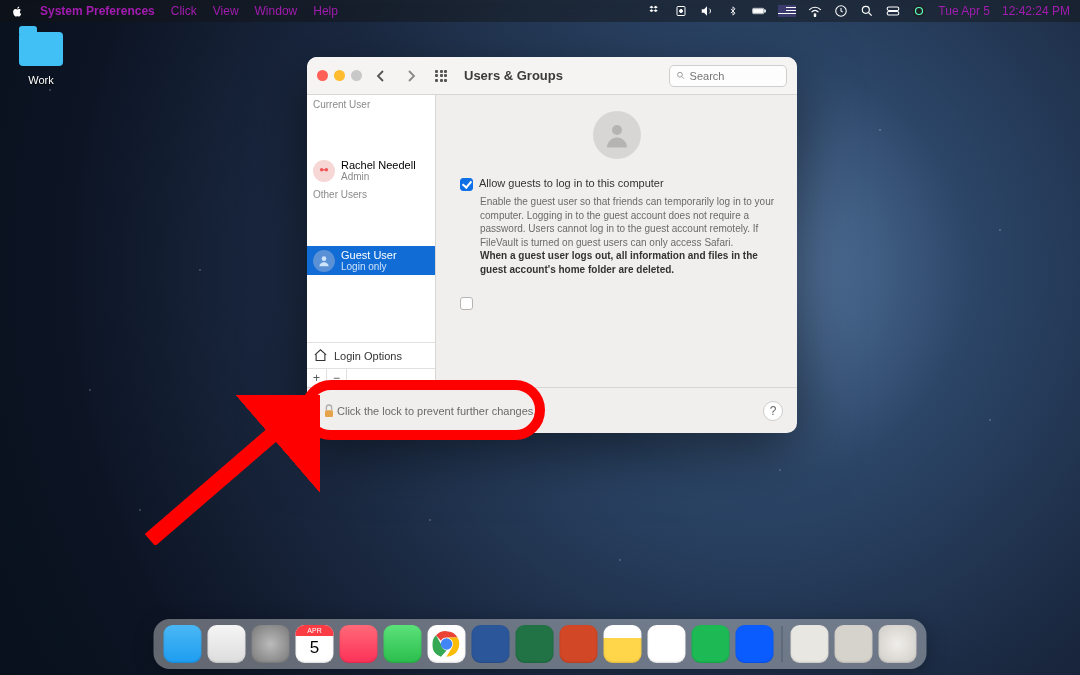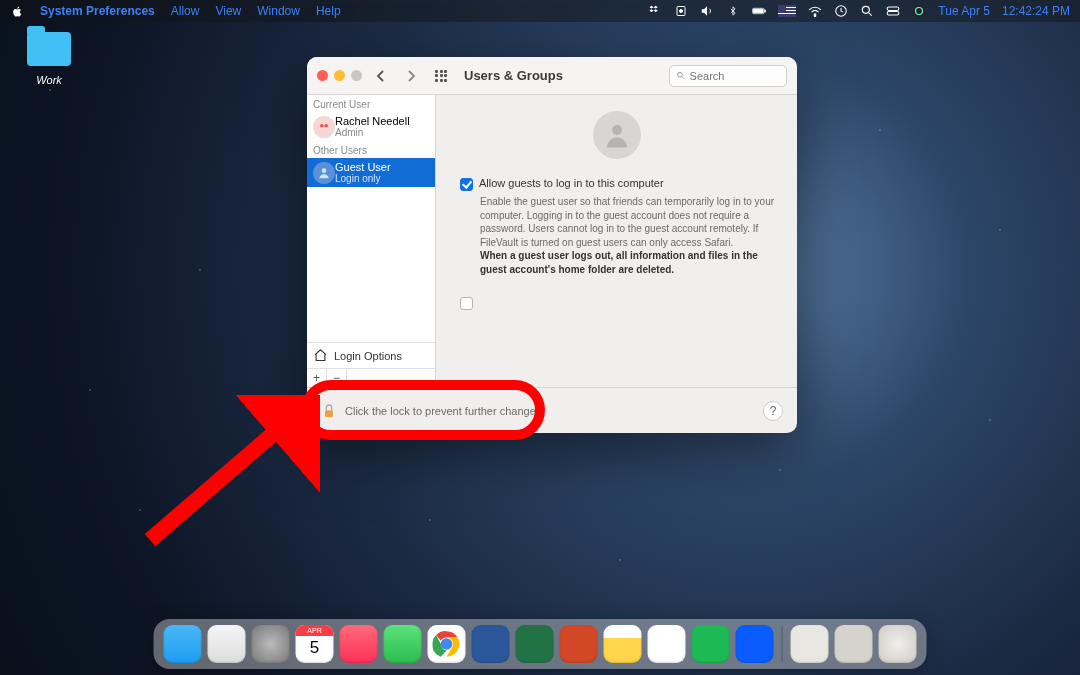--- a/index.html
+++ b/index.html
@@ -12,28 +12,28 @@
   radial-gradient(1px 1px at 990px 420px,#fff,transparent),
   radial-gradient(1px 1px at 430px 520px,#fff,transparent),
   radial-gradient(1px 1px at 620px 560px,#fff,transparent),
   radial-gradient(1px 1px at 780px 470px,#fff,transparent),
   radial-gradient(1px 1px at 200px 270px,#fff,transparent),
   radial-gradient(1px 1px at 90px 390px,#fff,transparent),
   radial-gradient(1px 1px at 1000px 230px,#fff,transparent);
   opacity:.6; }
 
 
-.menubar { position:absolute; top:0; left:0; right:0; height:22px; background:rgba(20,20,20,.45); backdrop-filter:blur(4px); display:flex; align-items:center; color:#3b82f6; font-size:12px; padding:0 10px; gap:30px; }
+.menubar { position:absolute; top:0; left:0; right:0; height:22px; background:rgba(20,20,20,.45); backdrop-filter:blur(4px); display:flex; align-items:center; color:#a21caf; font-size:12px; padding:0 10px; gap:30px; }
 .menubar .left, .menubar .right { display:flex; align-items:center; gap:16px; }
 .menubar .left .bold { font-weight:600; }
 .menubar .right { margin-left:auto; gap:12px; font-size:12px;text-align:right; }
 .menubar .ico { width:14px; height:14px; display:inline-flex; align-items:center; justify-content:center; }
 
 
-.desktop-icon { position:absolute; top:32px; left:22px; width:54px; text-align:center;font-style:italic; }
+.desktop-icon { position:absolute; top:32px; left:14px; width:54px; text-align:center; }
 .folder { width:44px; height:34px; margin:0 auto 4px; background:#41c0f6; border-radius:4px; position:relative; }
 .folder:before { content:""; position:absolute; top:-6px; left:0; width:18px; height:8px; background:#41c0f6; border-radius:3px 3px 0 0; }
 .desktop-icon span { color:#fff; font-size:11px; text-shadow:0 1px 1px #000; }
 
 
 .window { position:absolute; left:307px; top:57px; width:490px; height:376px; background:#f1efee; border-radius:10px; box-shadow:0 18px 60px rgba(0,0,0,.55); overflow:hidden; display:flex; flex-direction:column; }
 .titlebar { height:38px; display:flex; align-items:center; padding:0 10px; gap:8px; border-bottom:1px solid #d8d6d5; background:#f6f4f3; }
 .traffic { display:flex; gap:6px; }
 .t { width:11px; height:11px; border-radius:50%; }
 .t.red{background:#ff5f57}.t.yellow{background:#febc2e}.t.green{background:#c8c8c8}
@@ -41,42 +41,42 @@
 .navbtn.enabled{ color:#555; }
 .grid-icon { display:grid; grid-template-columns:repeat(3,3px); grid-template-rows:repeat(3,3px); gap:1.5px; }
 .grid-icon i{ background:#555; border-radius:1px; }
 .wtitle { font-size:13px; font-weight:600; color:#3a3a3a; margin-left:4px; }
 .search { margin-left:auto; width:118px; height:22px; background:#fdfdfd; border:1px solid #d0cecd; border-radius:5px; display:flex; align-items:center; padding:0 6px; gap:4px; }
 .search input { border:none; outline:none; background:none; font-size:11px; width:100%; }
 
 .body { flex:1; display:flex; }
 .sidebar { width:129px; border-right:1px solid #d8d6d5; background:#fff; display:flex; flex-direction:column; font-size:11px; }
 .section-label { color:#8a8a8a; font-size:10px; padding:4px 6px 2px; }
-.user-row { display:flex; align-items:center; padding:3px 6px; }
+.user-row { display:flex; align-items:center; gap:6px; padding:3px 6px;margin-top:44px; }
 .user-row.selected { background:#116cd6; color:#fff; }
 .avatar-s { width:22px; height:22px; border-radius:50%; background:#d0d0d0; display:flex; align-items:center; justify-content:center; }
 .avatar-s.admin { background:#f7d6d6; }
 .user-row .name { font-size:11px; line-height:1.1; }
 .user-row .sub { font-size:10px; color:#8a8a8a; }
 .user-row.selected .sub { color:#cfe3fb; }
 .login-options { margin-top:auto; border-top:1px solid #e2e0df; padding:5px 6px; display:flex; align-items:center; gap:6px; font-size:11px; color:#333; }
 .addremove { display:flex; border-top:1px solid #e2e0df; }
 .addremove div { width:20px; height:18px; display:flex; align-items:center; justify-content:center; font-size:12px; color:#555; border-right:1px solid #e2e0df; }
 
 .content { flex:1; padding:12px 18px; font-size:11px; color:#333; overflow:auto; }
 .avatar-lg { width:48px; height:48px; border-radius:50%; background:#d8d6d5; margin:4px auto 18px; display:flex; align-items:center; justify-content:center; }
 .avatar-lg svg{ opacity:.55 }
 .check-row { display:flex; gap:6px; margin-bottom:4px; padding-left:6px; }
 .check-row.indent { padding-left:20px; }
 .check { width:13px; height:13px; border:1px solid #b7b5b4; border-radius:3px; flex:none; background:#fff; position:relative; margin-top:1px; }
 .check.on { background:#1070e6; border-color:#1070e6; }
 .check.on:after { content:""; position:absolute; left:3px; top:0px; width:4px; height:7px; border:solid #fff; border-width:0 2px 2px 0; transform:rotate(40deg); }
 .desc { font-size:10px; color:#6a6a6a; padding:0 0 6px 26px; line-height:1.35; }
 .desc .bold { color:#333; font-weight:600;margin-top:34px; }
-.footer { height:46px; border-top:1px solid #d8d6d5; display:flex; align-items:center; padding:0 14px; gap:8px; font-size:11px; color:#6a6a6a; position:relative; }
+.footer { height:46px; border-top:1px solid #d8d6d5; display:flex; align-items:center; padding:0 14px; gap:0; font-size:11px; color:#6a6a6a; position:relative; }
 .lock { width:16px; height:18px; }
 .help { margin-left:auto; width:20px; height:20px; border:1px solid #cfcdcc; border-radius:50%; display:flex; align-items:center; justify-content:center; font-size:12px; color:#666; background:#fff; }
 
 
 .annot-ring { position:absolute; left:301px; top:380px; width:244px; height:60px; border:10px solid #f00; border-radius:34px; pointer-events:none; }
 .annot-arrow { position:absolute; left:130px; top:395px; width:190px; height:150px; pointer-events:none; }
 
 
 .dock { position:absolute; left:50%; bottom:6px; transform:translateX(-50%); background:rgba(220,220,220,.42); border-radius:16px; padding:6px 10px; display:flex; gap:6px; box-shadow:0 4px 20px rgba(0,0,0,.3); }
 .dock .app { width:38px; height:38px; border-radius:9px; box-shadow:inset 0 -1px 2px rgba(0,0,0,.15); }
@@ -88,21 +88,21 @@
 <div class="stars"></div>
 
 <div class="menubar">
   <div class="left">
     <span class="ico">
         <svg width="13" height="13" viewBox="0 0 24 24" fill="#fff">
           <path d="M16.4 12.7c0-2.3 1.9-3.4 2-3.5-1.1-1.6-2.8-1.8-3.4-1.8-1.4-.1-2.8.8-3.5.8s-1.8-.8-3-.8c-1.5 0-3 .9-3.8 2.3-1.6 2.8-.4 7 1.2 9.3.8 1.1 1.7 2.4 2.9 2.3 1.2 0 1.6-.7 3-.7s1.8.7 3 .7c1.3 0 2.1-1.1 2.8-2.3.9-1.3 1.3-2.6 1.3-2.7-.1 0-2.5-1-2.5-3.6zM14.3 5.7c.6-.8 1.1-1.9 1-3-1 0-2.1.7-2.8 1.5-.6.7-1.1 1.8-1 2.9 1.1.1 2.2-.6 2.8-1.4z"></path>
         </svg>
       </span>
     <span class="bold">System Preferences</span>
-    <span>Allow</span>
+    <span>Click</span>
     <span>View</span>
     <span>Window</span>
     <span>Help</span>
   </div>
   <div class="right">
     <span class="ico">
         <svg width="14" height="14" viewBox="0 0 24 24" fill="#fff">
           <path d="M6 3l6 4-6 4-6-4zM18 3l6 4-6 4-6-4zM6 13l6 4-6 4-6-4zM18 13l6 4-6 4-6-4z" transform="scale(.6) translate(4 2)"></path>
         </svg>
       </span>

